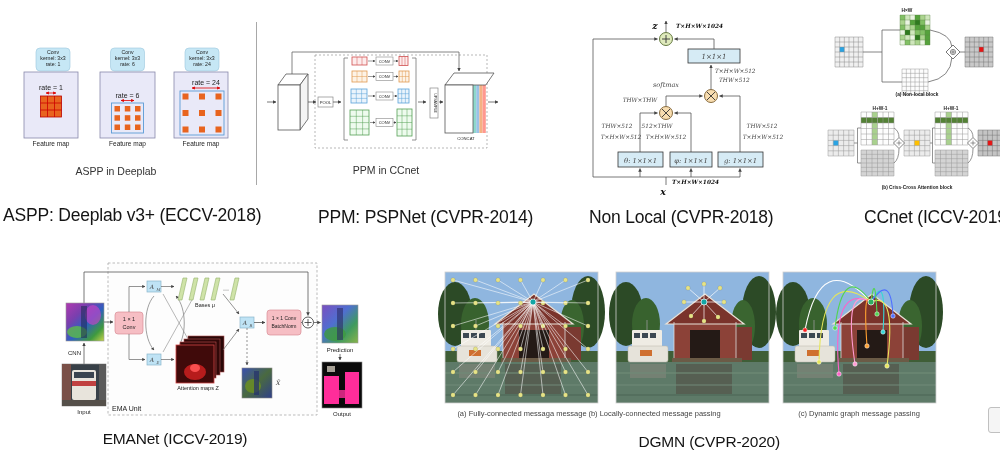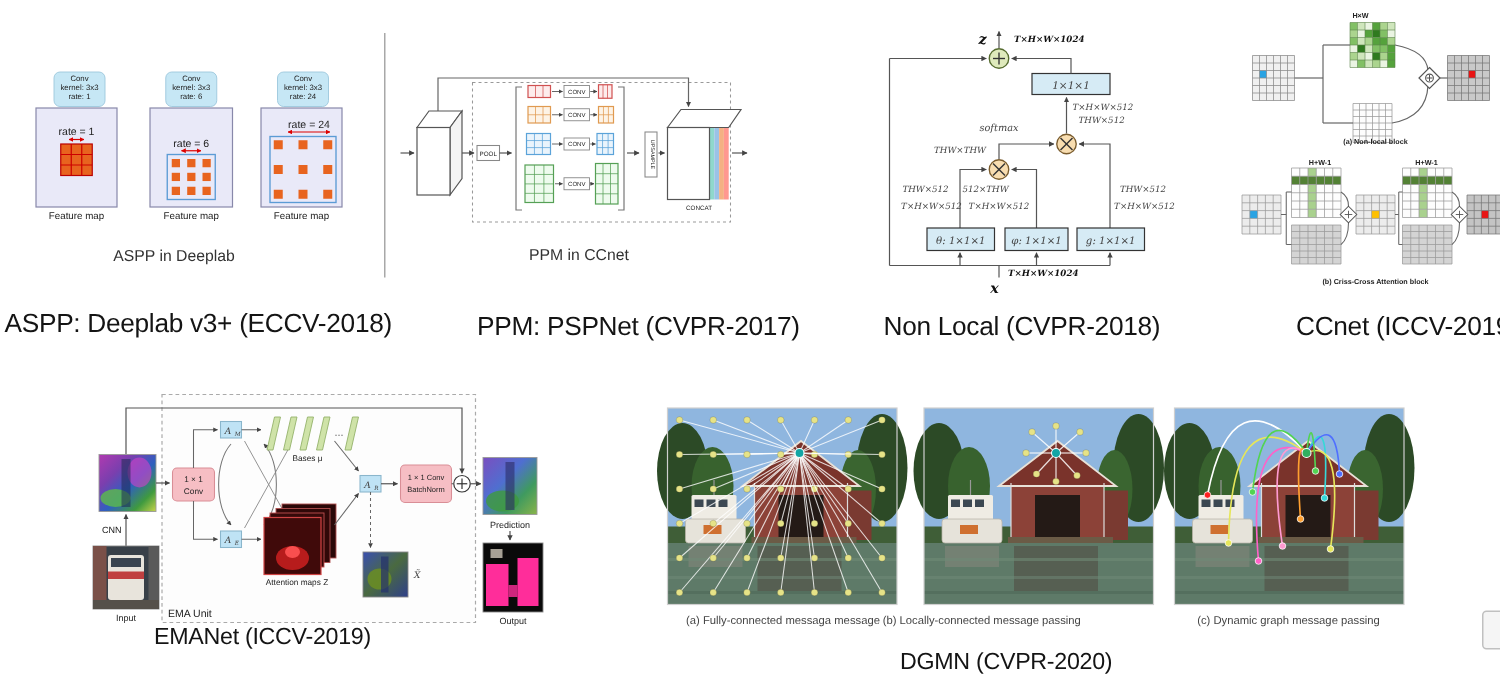--- a/index.html
+++ b/index.html
@@ -239,21 +239,21 @@
       <rect x="214.2" y="47" width="3.2" height="48" fill="#9bc2e6"></rect>
       <rect x="217.4" y="47" width="3.2" height="48" fill="#f4b183"></rect>
       <rect x="220.6" y="47" width="3.2" height="48" fill="#ff9890"></rect>
       <polygon points="183,47 192,35 232,35 223.8,47" fill="#fff" stroke="#555" stroke-width="0.8"></polygon>
       <rect x="183" y="47" width="28" height="48" fill="#fff" stroke="#555" stroke-width="0.8"></rect>
     </g>
     <text x="204" y="102" font-size="4.2" text-anchor="middle">CONCAT</text>
     <line x1="226" y1="64" x2="236" y2="64" stroke="#555" stroke-width="0.8" marker-end="url(#ah)"></line>
   </svg>
   <div class="cap" style="left:326px;top:164px;width:120px">PPM in CCnet</div>
-  <div class="title" style="left:318px;top:207px">PPM: PSPNet (CVPR-2017)</div>
+  <div class="title" style="left:318px;top:207px">PPM: PSPNet (CVPR-2014)</div>
 
   <svg class="abs" style="left:585px;top:15px" width="212" height="188" viewBox="0 0 212 188">
     <line x1="8" y1="24" x2="8" y2="162" stroke="#555" stroke-width="0.8"></line>
     <line x1="8" y1="162" x2="155" y2="162" stroke="#555" stroke-width="0.8"></line>
     <line x1="8" y1="24" x2="72.5" y2="24" stroke="#555" stroke-width="0.8" marker-end="url(#ah)"></line>
     <line x1="81" y1="17" x2="81" y2="6" stroke="#555" stroke-width="0.8" marker-end="url(#ah)"></line>
     <text x="70" y="14" class="mb" font-size="9.5" text-anchor="middle">z</text>
     <text x="91" y="13" class="mb" font-size="5.8">T×H×W×1024</text>
     <g>
       <circle cx="81" cy="24" r="6.5" fill="#dfeabc" stroke="#556b2f" stroke-width="0.9"></circle>
@@ -682,21 +682,21 @@
     <g>
       <rect x="267" y="102" width="40" height="46" fill="#0a0a0a" stroke="#888" stroke-width="0.6"></rect>
       <rect x="269" y="116" width="15" height="28" fill="#ff2d9a"></rect>
       <rect x="290" y="112" width="14" height="32" fill="#ff2d9a"></rect>
       <rect x="284" y="130" width="6" height="8" fill="#ff2d9a" opacity="0.8"></rect>
       <rect x="272" y="106" width="8" height="6" fill="#e8e0d0" opacity="0.7"></rect>
     </g>
     <text x="287" y="156" font-size="6" text-anchor="middle">Output</text>
     <text x="57" y="151" font-size="7" font-family="DejaVu Serif,serif" fill="#333">EMA Unit</text>
   </svg>
-  <div class="title title2" style="left:70px;top:416px;width:210px;text-align:center">EMANet (ICCV-2019)</div>
+  <div class="title title2" style="left:70px;top:430px;width:210px;text-align:center">EMANet (ICCV-2019)</div>
 
   <svg class="abs" style="left:445px;top:272px" width="492" height="133" viewBox="0 0 492 133">
     <g>
       <use href="#bridge-scene" xlink:href="#bridge-scene" x="0" y="0"></use>
       <g id="dgmn-a-overlay">
           <line x1="88" y1="30" x2="8" y2="8" stroke="rgba(255,255,255,0.8)" stroke-width="0.7"></line>
           <circle cx="8" cy="8" r="2.2" fill="#e6e387" stroke="rgba(0,0,0,0.25)" stroke-width="0.4"></circle>
           <line x1="88" y1="30" x2="8" y2="31" stroke="rgba(255,255,255,0.8)" stroke-width="0.7"></line>
           <circle cx="8" cy="31" r="2.2" fill="#e6e387" stroke="rgba(0,0,0,0.25)" stroke-width="0.4"></circle>
           <line x1="88" y1="30" x2="8" y2="54" stroke="rgba(255,255,255,0.8)" stroke-width="0.7"></line>
@@ -827,16 +827,16 @@
           <circle cx="110" cy="44" r="2.2" fill="#4f6fff" stroke="#fff" stroke-width="0.5"></circle>
           <path d="M 88,30 q 4,-32 6,12" fill="none" stroke="#52d452" stroke-width="1.1"></path>
           <circle cx="94" cy="42" r="2.2" fill="#52d452" stroke="#fff" stroke-width="0.5"></circle>
           <circle cx="88" cy="30" r="3" fill="#2fb060" stroke="#fff" stroke-width="0.7"></circle>
         </g>
     </g>
   </svg>
   <div class="pcap" style="left:445px;top:409px;width:154px">(a) Fully-connected messaga message</div>
   <div class="pcap" style="left:580px;top:409px;width:149px">(b) Locally-connected message passing</div>
   <div class="pcap" style="left:783px;top:409px;width:152px">(c) Dynamic graph message passing</div>
-  <div class="title title2" style="left:600px;top:433px;width:180px;text-align:left">DGMN (CVPR-2020)</div>
+  <div class="title title2" style="left:600px;top:433px;width:180px;text-align:right">DGMN (CVPR-2020)</div>
 
   <div class="crop-box" style="left:988px;top:407px;width:18px;height:24px"></div>
 </div>
 
 </body></html>

